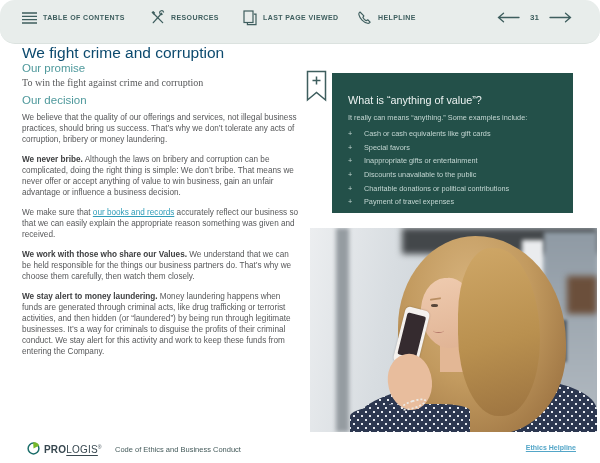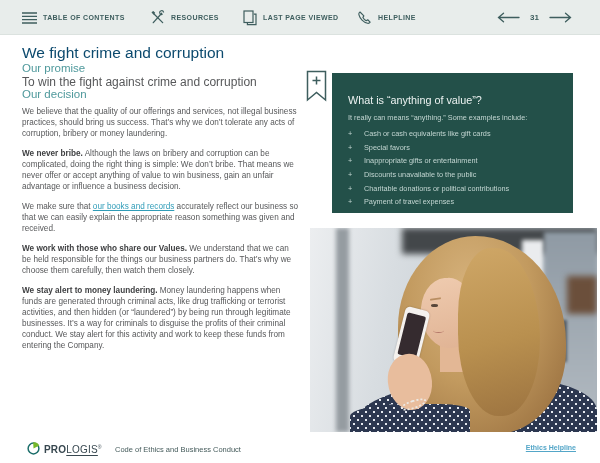--- a/index.html
+++ b/index.html
@@ -6,39 +6,39 @@
   html,body { width:600px; height:463px; }
   body {
     font-family:"Liberation Sans", sans-serif;
     background:#ffffff;
     position:relative;
     overflow:hidden;
     color:#57585a;
   }
   
   .topbar {
-    position:absolute; left:0; top:0; width:600px; height:35px;
-    background:#e8edeb; border-bottom:1px solid #dbe2df;
+    position:absolute; left:0; top:0; width:600px; height:44px;
+    background:#e8edeb; border-bottom:1px solid #dbe2df;border-radius:15px;
   }
   .nav-item {
     position:absolute; top:0; height:35px; display:flex; align-items:center; gap:6px;
     color:#3e5e5e; cursor:pointer; background:none; border:none;
     font-family:"Liberation Sans", sans-serif;
   }
   .nav-item .lbl { font-size:7px; font-weight:bold; letter-spacing:.4px; color:#3e5e5e; }
   .nav-item svg { display:block; }
   .pager { position:absolute; top:0; right:28px; height:35px; display:flex; align-items:center; gap:10px; color:#3e5e5e; }
   .pager .pnum { font-size:8px; font-weight:bold; color:#3e5e5e; }
   .arrow-btn { background:none; border:none; padding:0; cursor:pointer; color:#3e5e5e; display:flex; align-items:center; }
 
   
   .content { position:absolute; left:22px; top:44px; width:278px; }
   h1.page-title { font-size:15.5px; font-weight:400; color:#0c4a6e; }
   h2.sub { font-size:11.5px; font-weight:400; color:#4f999c; margin-bottom:3px; }
-  .promise-text { font-size:12px; line-height:11px; color:#57585a; margin-bottom:0; }
+  .promise-text { font-size:10px; line-height:11px; color:#57585a; margin-bottom:6px;font-family:Liberation Serif, serif; }
   .para { font-size:8.2px; line-height:11px; color:#57585a; margin-bottom:9px; }
   .para .lead { font-weight:bold; color:#3f4042; }
   .para a.inline-link { color:#2f9cb8; font-weight:normal; text-decoration:underline; cursor:pointer; }
 
   
   .bookmark-btn { position:absolute; left:306px; top:70px; width:21px; height:32px; background:none; border:none; padding:0; cursor:pointer; color:#3e5e5e; }
   .callout {
     position:absolute; left:332px; top:73px; width:241px; height:140px;
     background:#235049; padding:21px 14px 10px 16px;
   }

